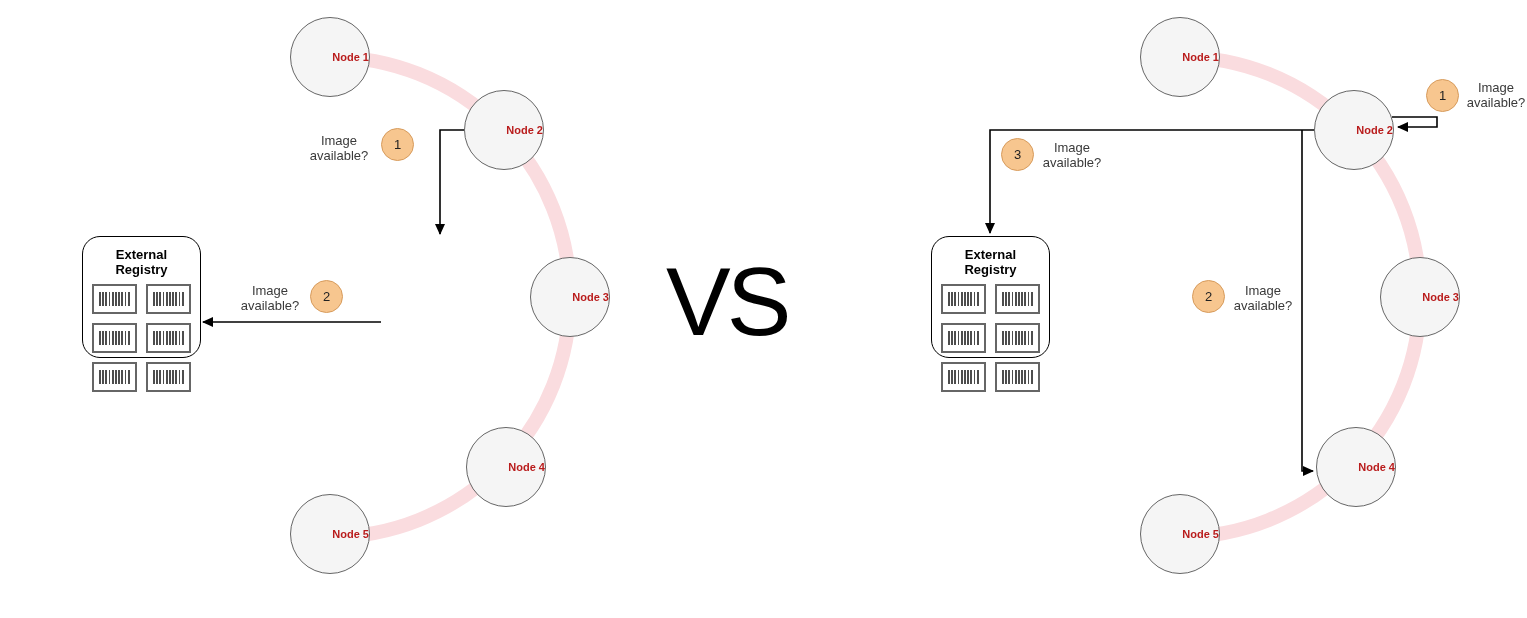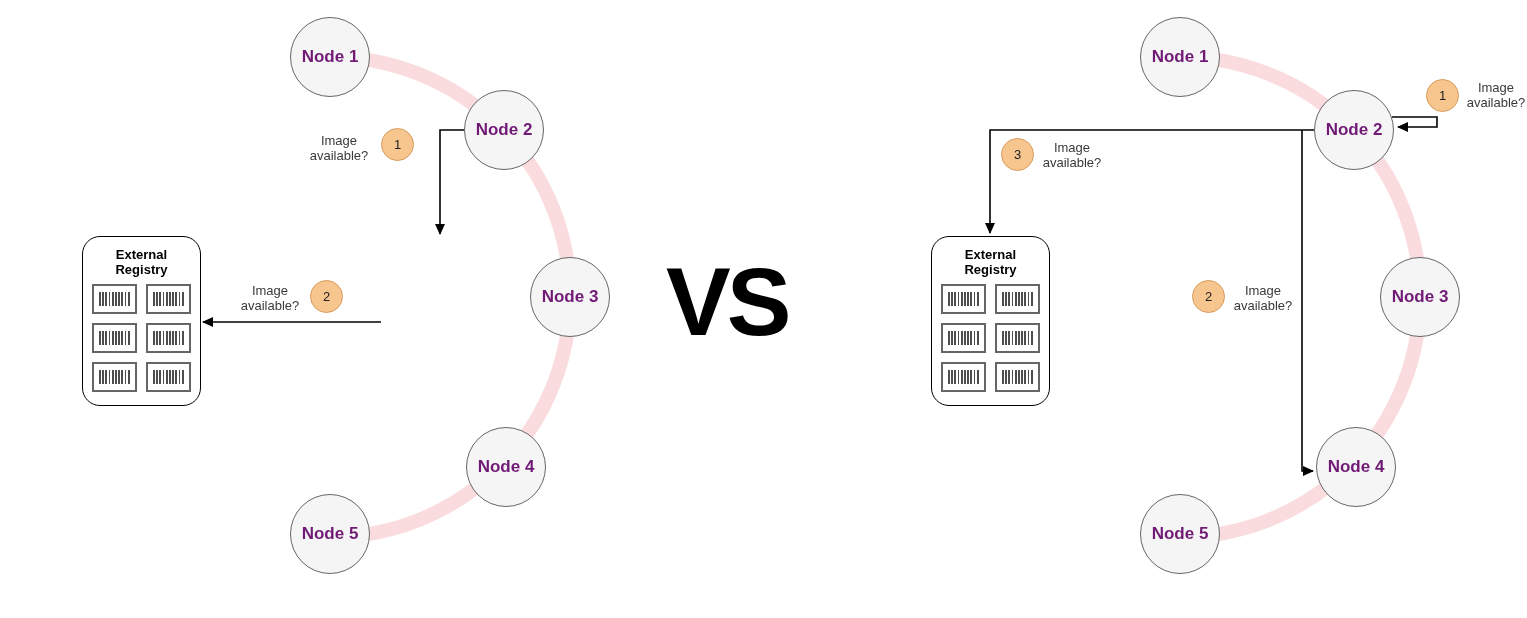--- a/index.html
+++ b/index.html
@@ -7,25 +7,25 @@
     position:relative;width:1527px;height:618px;overflow:hidden;
     font-family:"Liberation Sans",sans-serif;color:var(--text-color,#333);
     background:#fff;
   }
   svg.connectors{position:absolute;left:0;top:0;z-index:1;}
   .ring{fill:none;stroke:var(--ring-pink);stroke-width:14;}
   .arrow{fill:none;stroke:var(--arrow-color);stroke-width:1.6;}
   .node{
     position:absolute;z-index:2;width:80px;height:80px;border-radius:50%;
     background:var(--node-fill);border:1px solid var(--node-stroke);
-    display:flex;align-items:center;justify-content:center;
-    font-weight:bold;font-size:17px;color:#701a75;box-sizing:border-box;
+    display:flex;align-items:center;justify-content:flex-end;
+    font-weight:bold;font-size:11px;color:#b91c1c;box-sizing:border-box;
   }
   .registry{
-    position:absolute;z-index:2;width:119px;height:170px;box-sizing:border-box;
+    position:absolute;z-index:2;width:119px;height:122px;box-sizing:border-box;
     border:1px solid #000;border-radius:18px;background:#fff;text-align:center;
   }
   .registry.internal{
     background:var(--internal-box-fill);
     border-color:var(--internal-box-stroke);
   }
   .registry-title{
     font-weight:bold;font-size:13px;line-height:15px;color:#000;
     width:70px;margin:10px auto 0;
   }
@@ -51,21 +51,21 @@
     background:var(--badge-fill);border:1px solid var(--badge-stroke);
     display:flex;align-items:center;justify-content:center;font-size:13px;color:#222;
   }
   .step-label{
     position:absolute;z-index:3;width:84px;text-align:center;
     font-size:13px;line-height:14.5px;color:#3a3a3a;
   }
   .step-label.narrow{width:76px;}
   .vs{
     position:absolute;z-index:2;left:666px;top:246px;
-    font-size:97px;font-weight:bold;letter-spacing:-4px;color:#000;
+    font-size:97px;font-weight:normal;letter-spacing:-4px;color:#000;
   }
 </style>
 </head>
 <body>
 
 <div class="canvas">
 
   <svg class="connectors" width="1527" height="618" viewBox="0 0 1527 618">
     <defs>
       <marker id="arrowhead" markerUnits="userSpaceOnUse" markerWidth="12" markerHeight="11" refX="10" refY="5" orient="auto">

